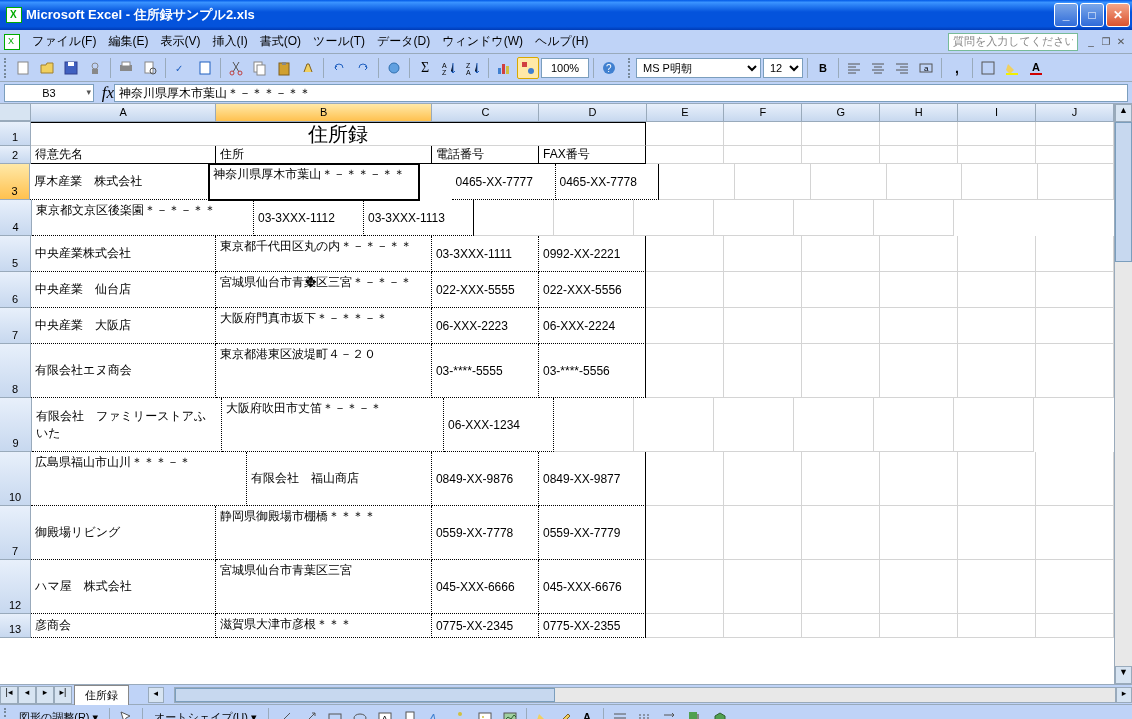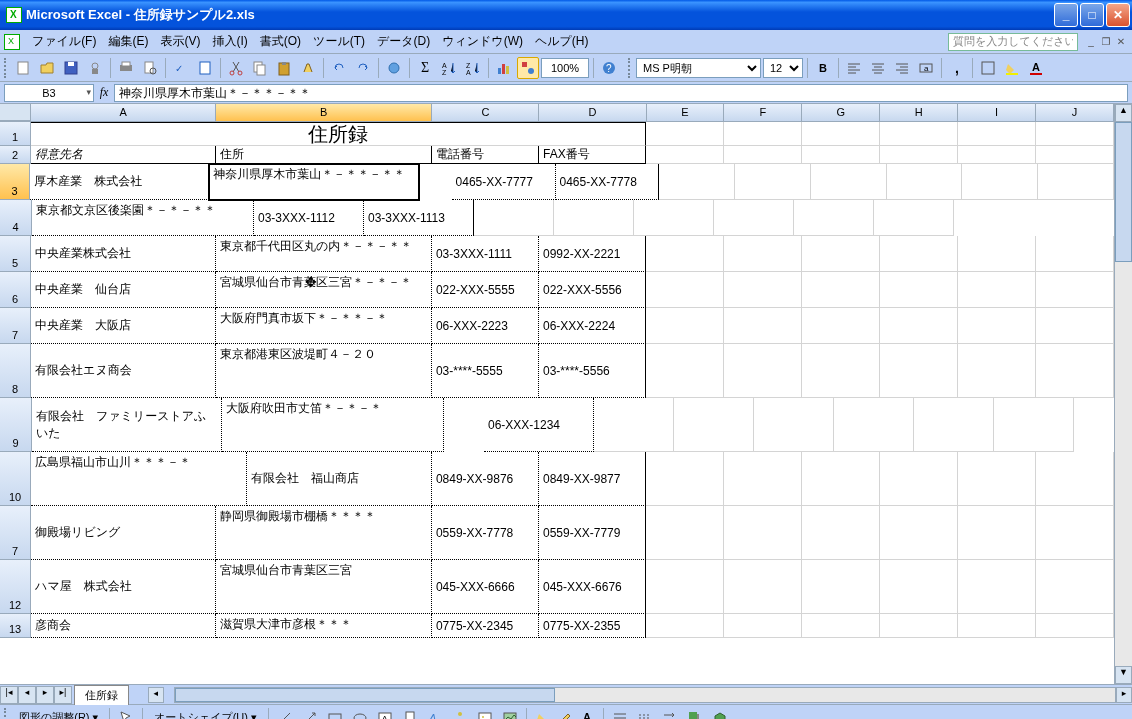--- a/index.html
+++ b/index.html
@@ -28,21 +28,21 @@
 .tb-btn { width: 22px; height: 22px; display: flex; align-items: center; justify-content: center; cursor: pointer; border-radius: 2px; }
 .tb-sep { width: 1px; height: 20px; background: #9ab; margin: 0 2px; }
 .tb-combo { height: 20px; border: 1px solid #7b9ebd; background: #fff; font-size: 11px; padding: 0 2px; }
 .tb-combo.font { width: 125px; }
 .tb-combo.size { width: 40px; }
 .tb-input { height: 20px; width: 48px; border: 1px solid #7b9ebd; background: #fff; font-size: 11px; text-align: center; }
 
 .formula-bar { background: #bfd3f7; height: 22px; display: flex; align-items: center; border-bottom: 1px solid #9ab; padding: 0 4px; }
 .name-box { width: 90px; height: 18px; border: 1px solid #7b9ebd; background: #fff; font-size: 11px; text-align: center; padding-top: 2px; position: relative; }
 .name-box::after { content: '▾'; position: absolute; right: 2px; color: #555; font-size: 9px; }
-.fx-label { width: 20px; text-align: center; font-style: italic; font-family: serif; font-size: 12px; }
+.fx-label { width: 20px; text-align: right; font-style: italic; font-family: serif; font-size: 17px; }
 .formula-input { flex: 1; height: 18px; border: 1px solid #7b9ebd; background: #fff; font-size: 12px; padding: 0 4px; }
 
 .grid-area { position: relative; background: #fff; height: 580px; display: flex; }
 .grid-main { flex: 1; overflow: hidden; position: relative; }
 
 .col-headers { display: flex; background: #d7e4f2; border-bottom: 1px solid #9ab; height: 18px; }
 .corner { width: 32px; background: #d7e4f2; border-right: 1px solid #9ab; border-bottom: 1px solid #9ab; }
 .col-h { border-right: 1px solid #9ab; text-align: center; font-size: 11px; padding-top: 2px; background: linear-gradient(to bottom,#e8f0fb,#c7d8ef); cursor: pointer; }
 .col-h.sel { background: linear-gradient(to bottom,#ffe9a8,#ffc14f); }
 
@@ -322,21 +322,21 @@
           <div class="cell title-cell bt" style="width: 632px; border-right: 1px solid rgb(0, 0, 0); border-top: 1px solid rgb(0, 0, 0);">住所録</div>
           <div class="cell " style="width: 80px;"></div>
           <div class="cell " style="width: 80px;"></div>
           <div class="cell " style="width: 80px;"></div>
           <div class="cell " style="width: 80px;"></div>
           <div class="cell " style="width: 80px;"></div>
           <div class="cell " style="width: 80px;"></div>
         </div>
         <div class="row" style="height: 18px;">
           <div class="row-h" style="height: 18px;">2</div>
-          <div class="cell hdr" style="width: 190px; font-style: italic;">得意先名</div>
+          <div class="cell hdr" style="width: 190px;">得意先名</div>
           <div class="cell hdr" style="width: 222px;">住所</div>
           <div class="cell hdr" style="width: 110px;">電話番号</div>
           <div class="cell hdr" style="width: 110px;">FAX番号</div>
           <div class="cell " style="width: 80px;"></div>
           <div class="cell " style="width: 80px;"></div>
           <div class="cell " style="width: 80px;"></div>
           <div class="cell " style="width: 80px;"></div>
           <div class="cell " style="width: 80px;"></div>
           <div class="cell " style="width: 80px;"></div>
         </div>
@@ -414,21 +414,21 @@
           <div class="cell " style="width: 80px;"></div>
           <div class="cell " style="width: 80px;"></div>
           <div class="cell " style="width: 80px;"></div>
           <div class="cell " style="width: 80px;"></div>
           <div class="cell " style="width: 80px;"></div>
         </div>
         <div class="row" style="height: 54px;">
           <div class="row-h" style="height: 54px;">9</div>
           <div class="cell br bb" style="width: 190px;">有限会社　ファミリーストアふいた</div>
           <div class="cell br bb" style="width: 222px; white-space: normal; align-items: flex-start;">大阪府吹田市丈笛＊－＊－＊</div>
-          <div class="cell br bb" style="width: 110px; margin-left: 40px;">06-XXX-1234</div>
+          <div class="cell br bb" style="width: 110px;">06-XXX-1234</div>
           <div class="cell " style="width: 80px;"></div>
           <div class="cell " style="width: 80px;"></div>
           <div class="cell " style="width: 80px;"></div>
           <div class="cell " style="width: 80px;"></div>
           <div class="cell " style="width: 80px;"></div>
           <div class="cell " style="width: 80px;"></div>
         </div>
         <div class="row" style="height: 54px;">
           <div class="row-h" style="height: 54px;">10</div>
           <div class="cell br bb" style="width: 222px; white-space: normal; align-items: flex-start;">広島県福山市山川＊＊＊－＊</div>

